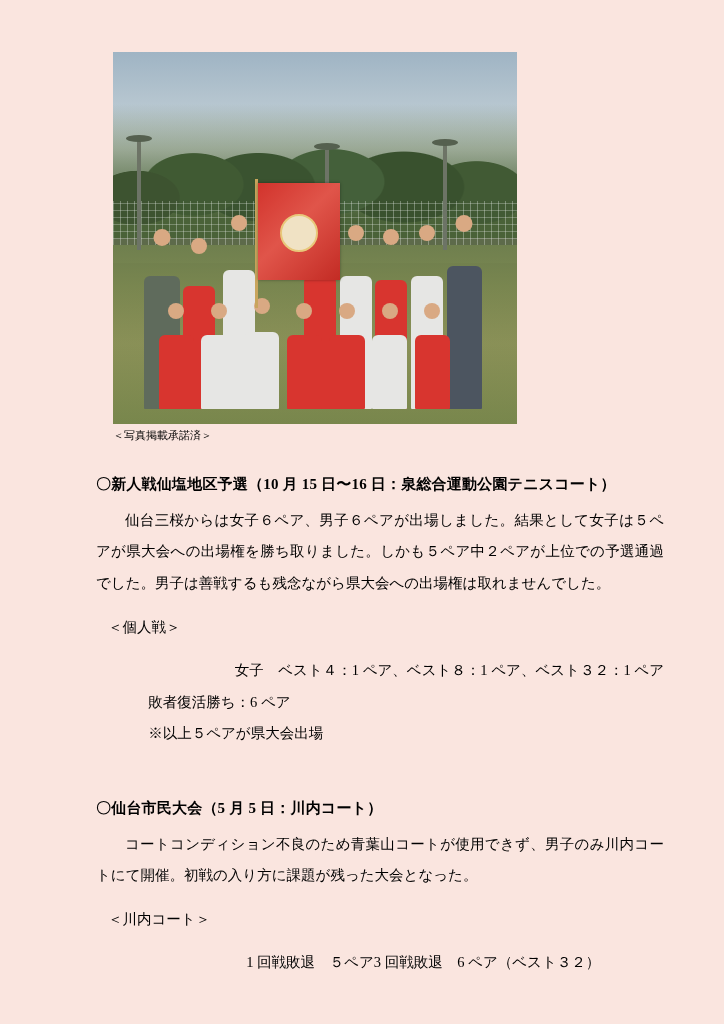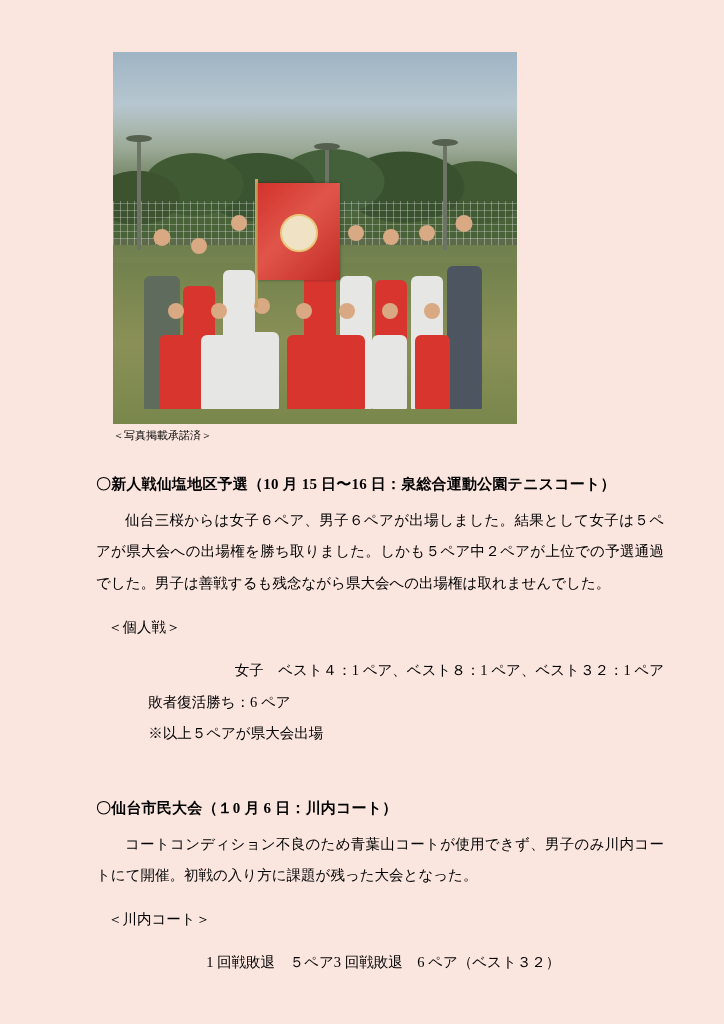--- a/index.html
+++ b/index.html
@@ -173,21 +173,21 @@
   .sub {
     margin: 12px;
     text-indent: 0;
   }
   .indent1 { padding-left: 1.4em; text-align: right; }
   .indent2 { padding-left: 3.6em; }
   .gap-lg { height: 42px; }
   .row2 {
     display: flex;
   }
-  .row2 .c1 { width: 15em; }
+  .row2 .c1 { width: 15em; margin-left: 40px; }
 </style>
 </head>
 <body>
 
 <div class="page">
 
   <div class="photo-block">
     <div class="photo">
       <div class="ph-sky"></div>
       <div class="ph-trees"></div>
@@ -280,21 +280,21 @@
     <p class="sub">＜個人戦＞</p>
 
     <p class="plain indent1">女子　ベスト４：1 ペア、ベスト８：1 ペア、ベスト３２：1 ペア</p>
 
     <p class="plain indent2">敗者復活勝ち：6 ペア</p>
 
     <p class="plain indent2">※以上５ペアが県大会出場</p>
 
     <div class="gap-lg"></div>
 
-    <h2 class="heading">〇仙台市民大会（１0 月 6 日：川内コート）</h2>
+    <h2 class="heading">〇仙台市民大会（5 月 5 日：川内コート）</h2>
 
     <p class="para">コートコンディション不良のため青葉山コートが使用できず、男子のみ川内コートにて開催。初戦の入り方に課題が残った大会となった。</p>
 
     <p class="sub">＜川内コート＞</p>
 
     <div class="row2 indent1">
       <span class="c1">1 回戦敗退　５ペア</span>
       <span>3 回戦敗退　6 ペア（ベスト３２）</span>
     </div>
 

